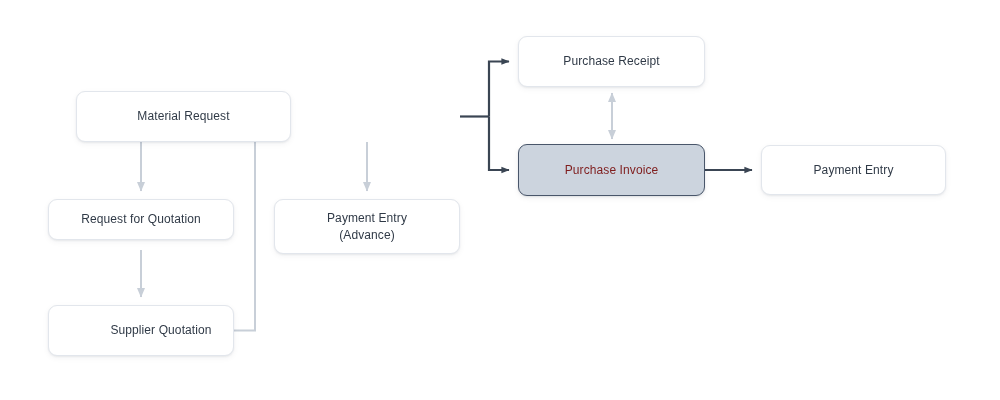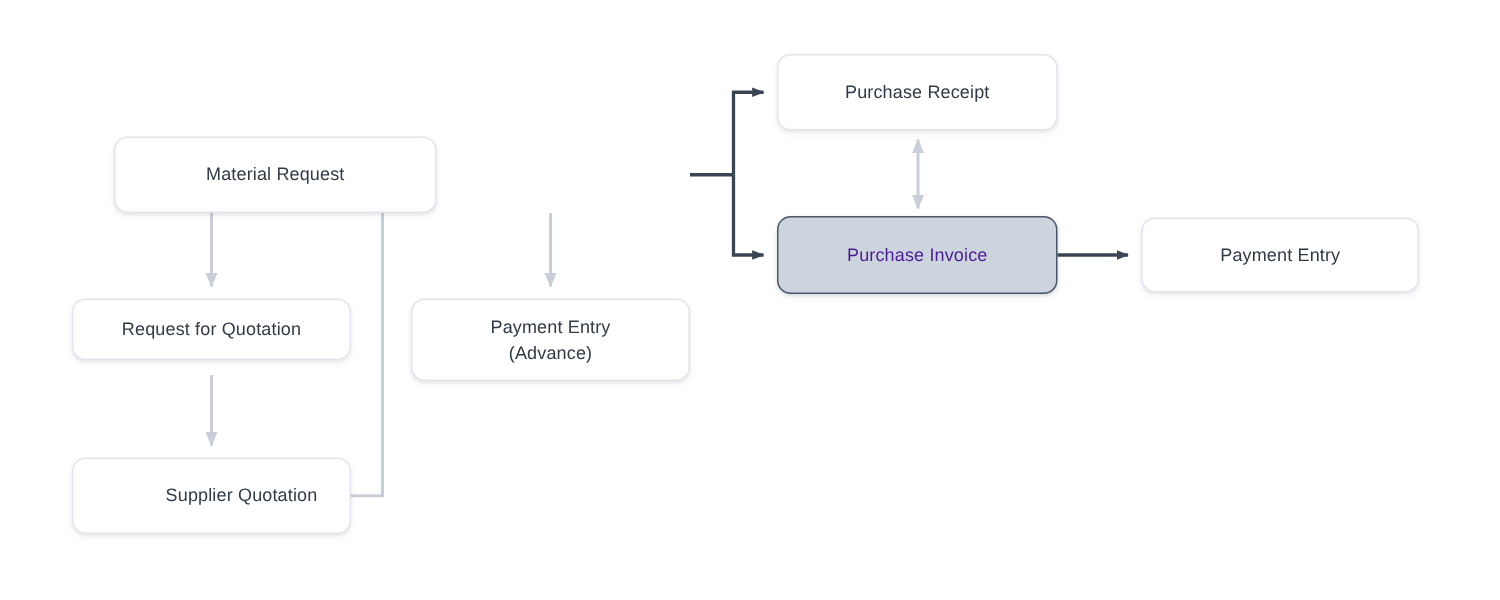--- a/index.html
+++ b/index.html
@@ -42,21 +42,21 @@
     box-shadow: 0 1px 2px rgba(23,34,51,0.07), 0 2px 6px rgba(23,34,51,0.05);
     z-index: 2;
   }
   .node.strong {
     border: 1.6px solid #49566a;
     box-shadow: 0 1px 2px rgba(23,34,51,0.10), 0 2px 6px rgba(23,34,51,0.06);
   }
   .node.highlight {
     background: #ccd4de;
     border: 1.6px solid #49566a;
-    color: #4c1d95;
+    color: #7f1d1d;
     box-shadow: 0 1px 2px rgba(23,34,51,0.10), 0 2px 6px rgba(23,34,51,0.06);
   }
   .node-label {
     display: block;
     white-space: pre-line;
     pointer-events: none;
   }
 </style>
 </head>
 <body>

